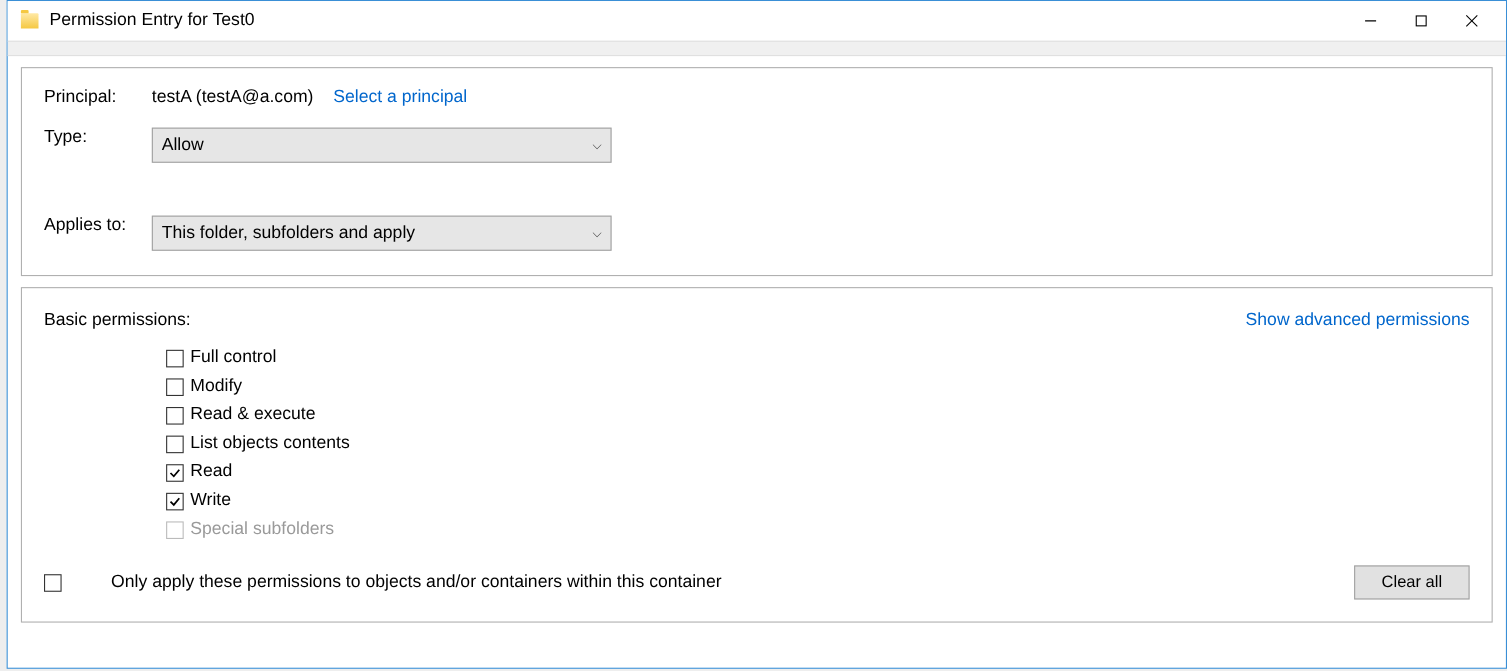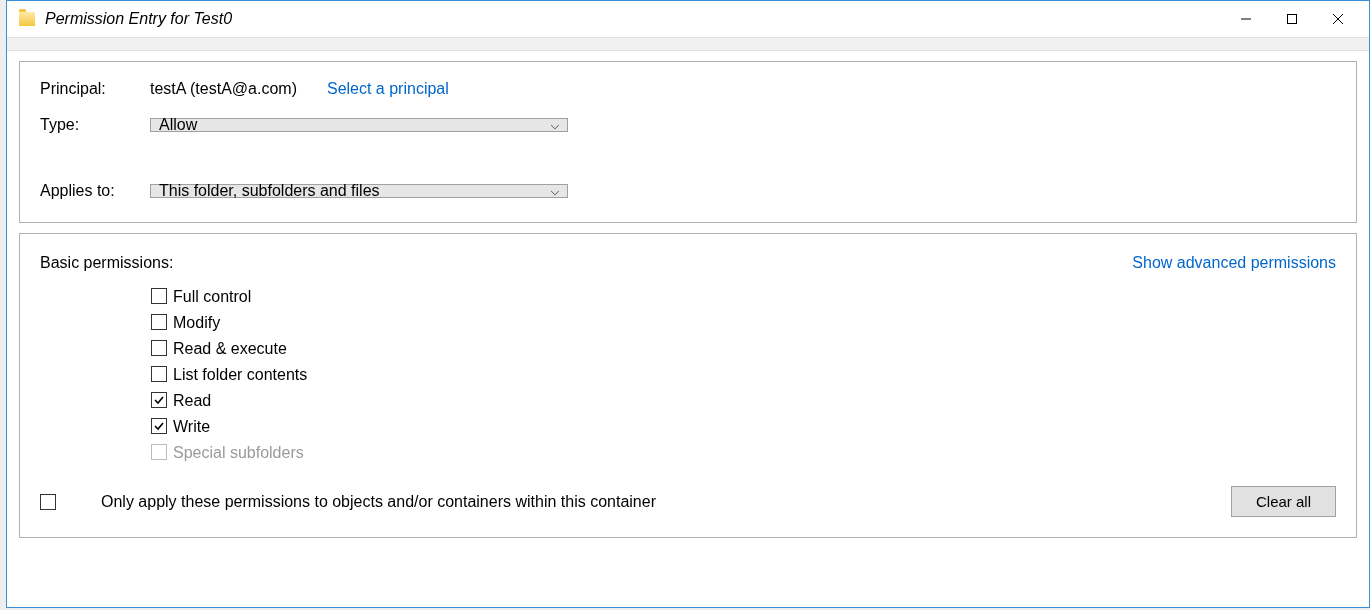--- a/index.html
+++ b/index.html
@@ -46,21 +46,20 @@
       top: -3px;
       left: 0;
       width: 7px;
       height: 3px;
       background: #f5c842;
       border-radius: 1px 1px 0 0;
     }
     .title-text {
       flex: 1;
       font-size: 16px;
-      font-style: italic;
     }
     .win-controls {
       display: flex;
       gap: 0;
     }
     .win-btn {
       width: 46px;
       height: 30px;
       display: flex;
       align-items: center;
@@ -88,43 +87,42 @@
       padding: 0 12px;
     }
     .panel {
       border: 1px solid #b0b0b0;
       background: #fff;
       margin-top: 10px;
       padding: 18px 20px;
     }
     .row {
       display: flex;
-      align-items: center;
+      align-items: flex-start;
       margin-bottom: 18px;
-      gap: 12px;
     }
     .row:last-child {
       margin-bottom: 0;
     }
     .lbl {
       width: 98px;
       font-size: 16px;
     }
     .principal-value {
       font-size: 16px;
       margin-right: 18px;
     }
     .link {
       color: #0066cc;
       cursor: pointer;
       font-size: 16px;
     }
     .select {
       width: 418px;
-      height: 14px;
+      height: 32px;
       background: #e6e6e6;
       border: 1px solid #a0a0a0;
       display: flex;
       align-items: center;
       justify-content: space-between;
       padding: 0 8px;
       font-size: 16px;
       cursor: pointer;
     }
     .select .chev {
@@ -145,21 +143,21 @@
       margin-bottom: 16px;
     }
     .perm-title {
       font-size: 16px;
     }
     .perm-list {
       margin-left: 96px;
     }
     .perm-item {
       display: flex;
-      align-items: flex-start;
+      align-items: flex-end;
       margin-bottom: 8px;
       font-size: 16px;
       padding-left: 15px;
     }
     .chk {
       width: 16px;
       height: 16px;
       border: 1px solid #333;
       margin-right: 6px;
       display: inline-flex;
@@ -248,21 +246,21 @@
       <div class="row">
         <span class="lbl">Type:</span>
         <div class="select">
           <span>Allow</span>
           <span class="chev">⌵</span>
         </div>
       </div>
       <div class="row" style="margin-bottom:4px;margin-top:48px;">
         <span class="lbl">Applies to:</span>
         <div class="select">
-          <span>This folder, subfolders and files</span>
+          <span>This folder, subfolders and apply</span>
           <span class="chev">⌵</span>
         </div>
       </div>
     </div>
 
     <div class="panel2">
       <div class="perm-header">
         <span class="perm-title">Basic permissions:</span>
         <span class="link">Show advanced permissions</span>
       </div>
@@ -275,21 +273,21 @@
           <div class="perm-item">
             <span class="chk"></span>
             <span>Modify</span>
           </div>
           <div class="perm-item">
             <span class="chk"></span>
             <span>Read &amp; execute</span>
           </div>
           <div class="perm-item">
             <span class="chk"></span>
-            <span>List folder contents</span>
+            <span>List objects contents</span>
           </div>
           <div class="perm-item">
             <span class="chk checked">
               <svg viewBox="0 0 12 12">
                 <polyline points="2,6 5,9 10,3"></polyline>
               </svg>
             </span>
             <span>Read</span>
           </div>
           <div class="perm-item">

